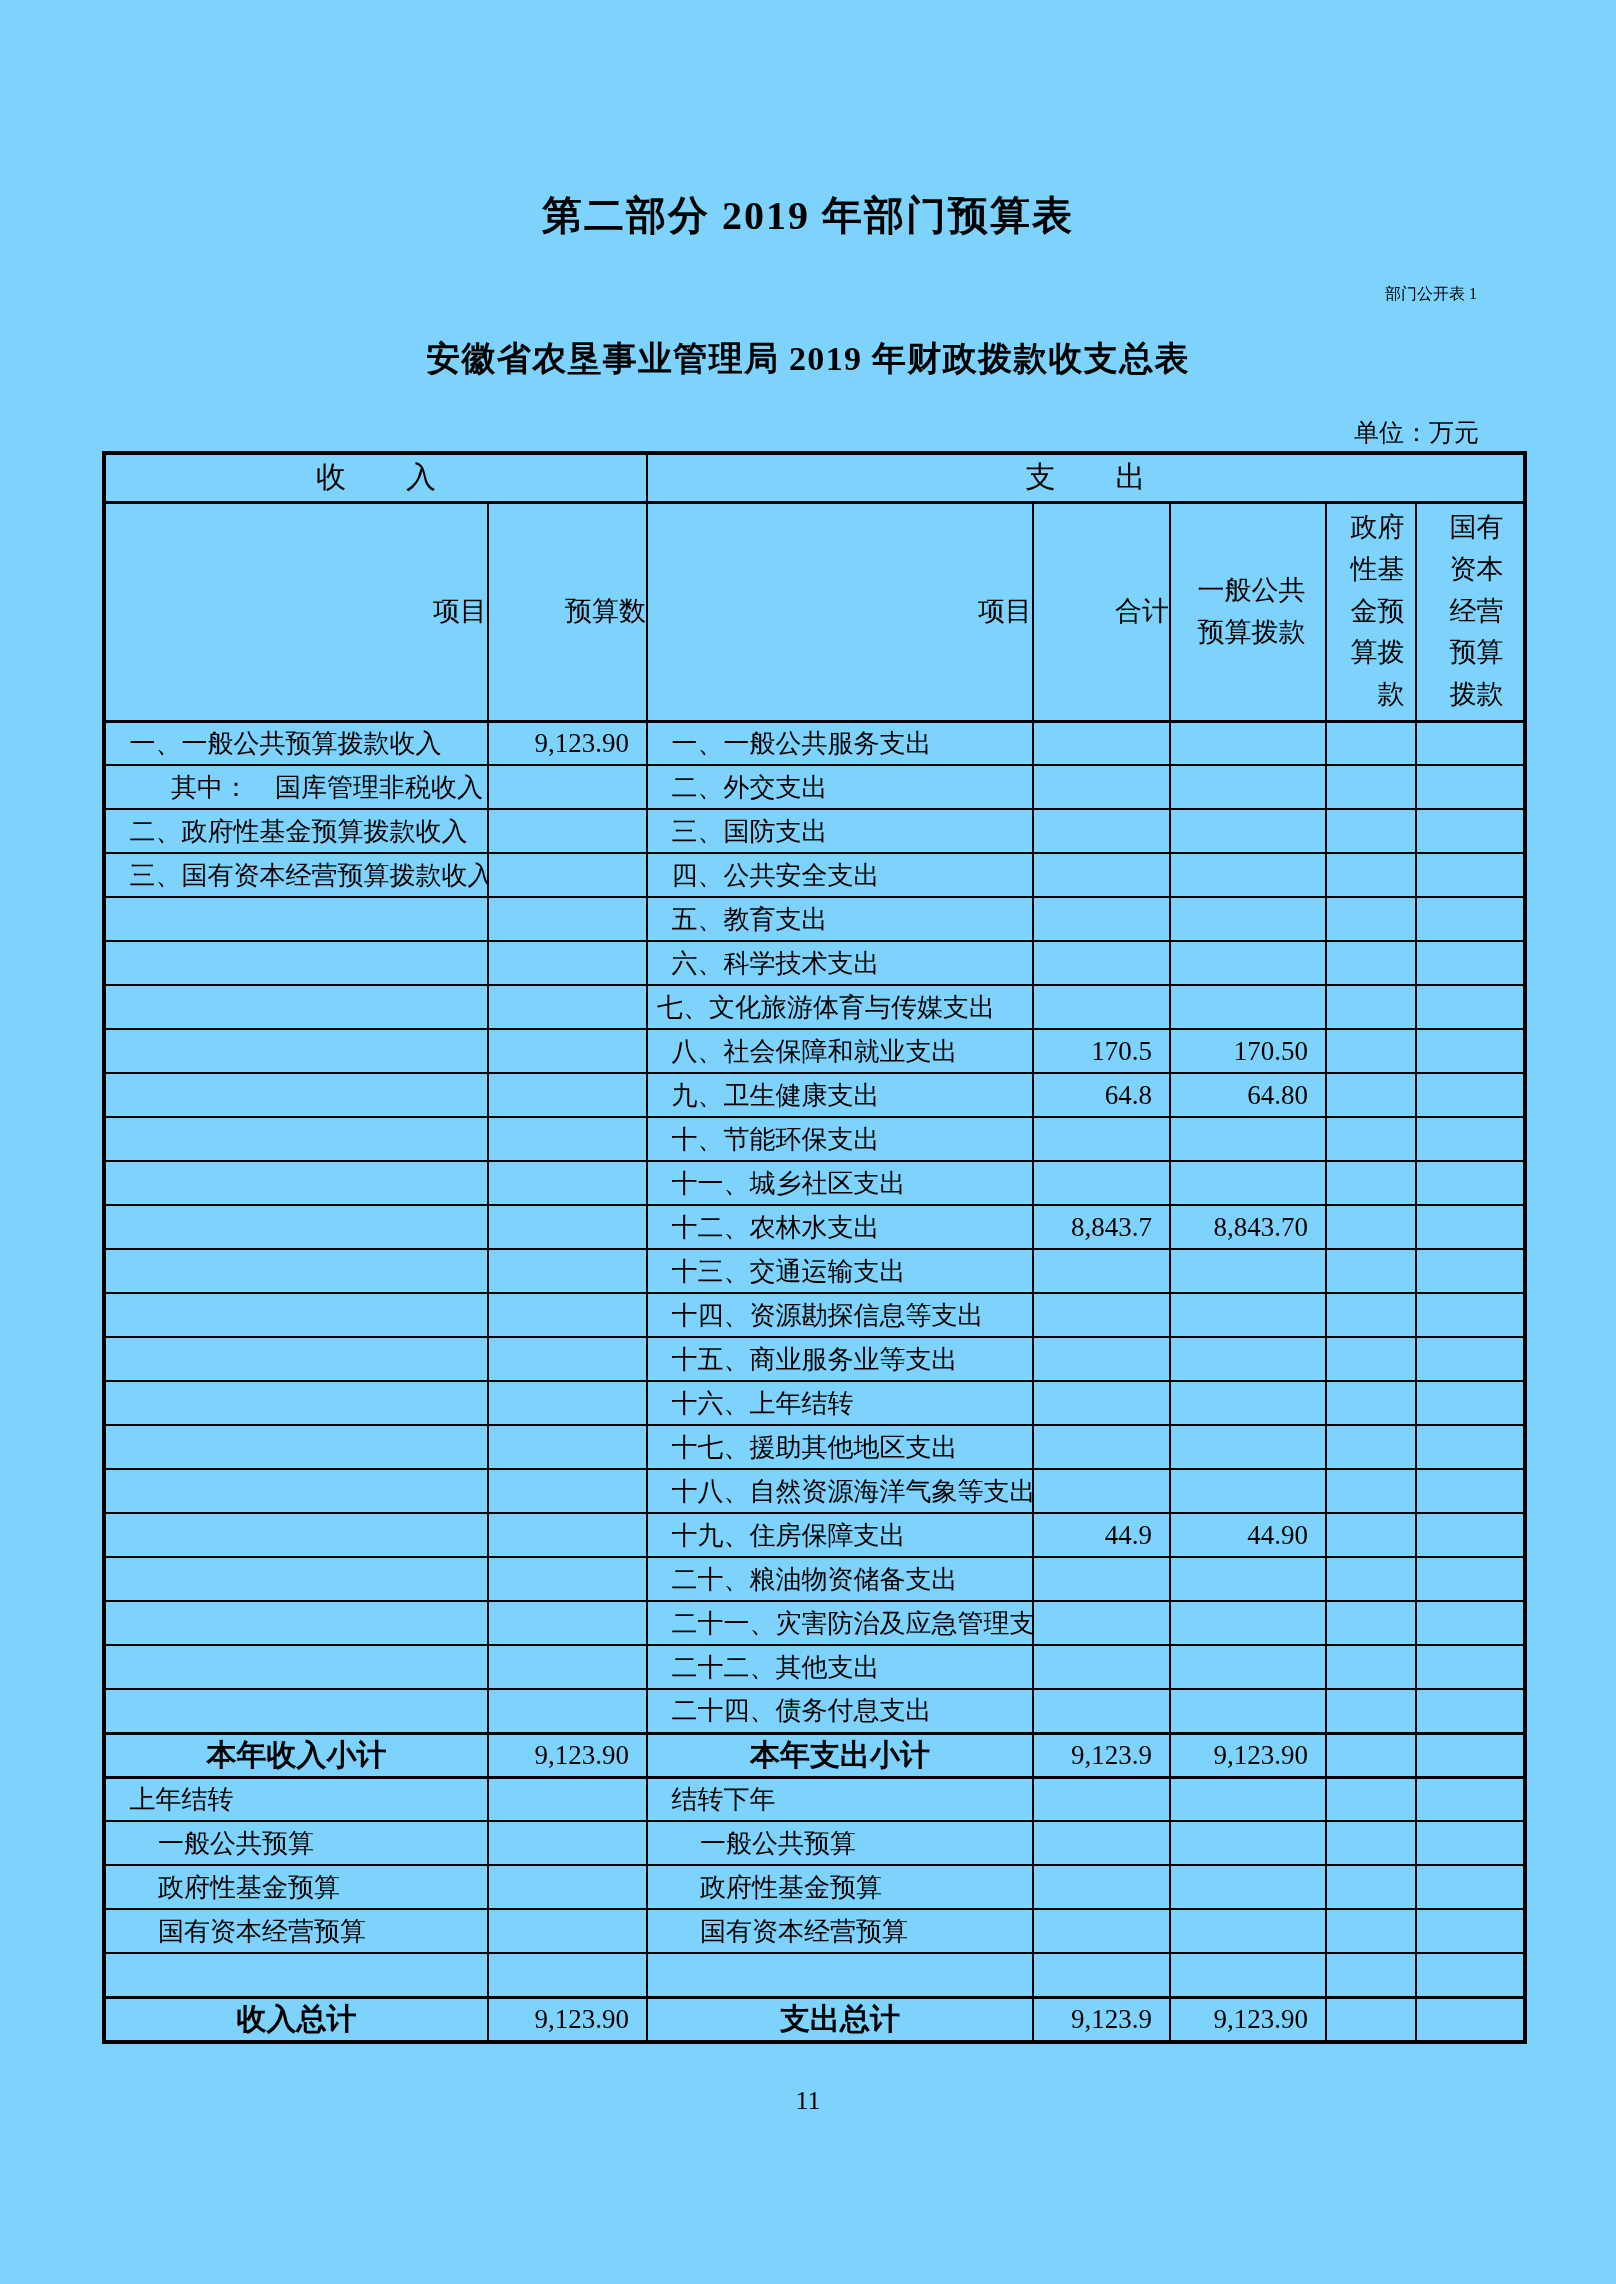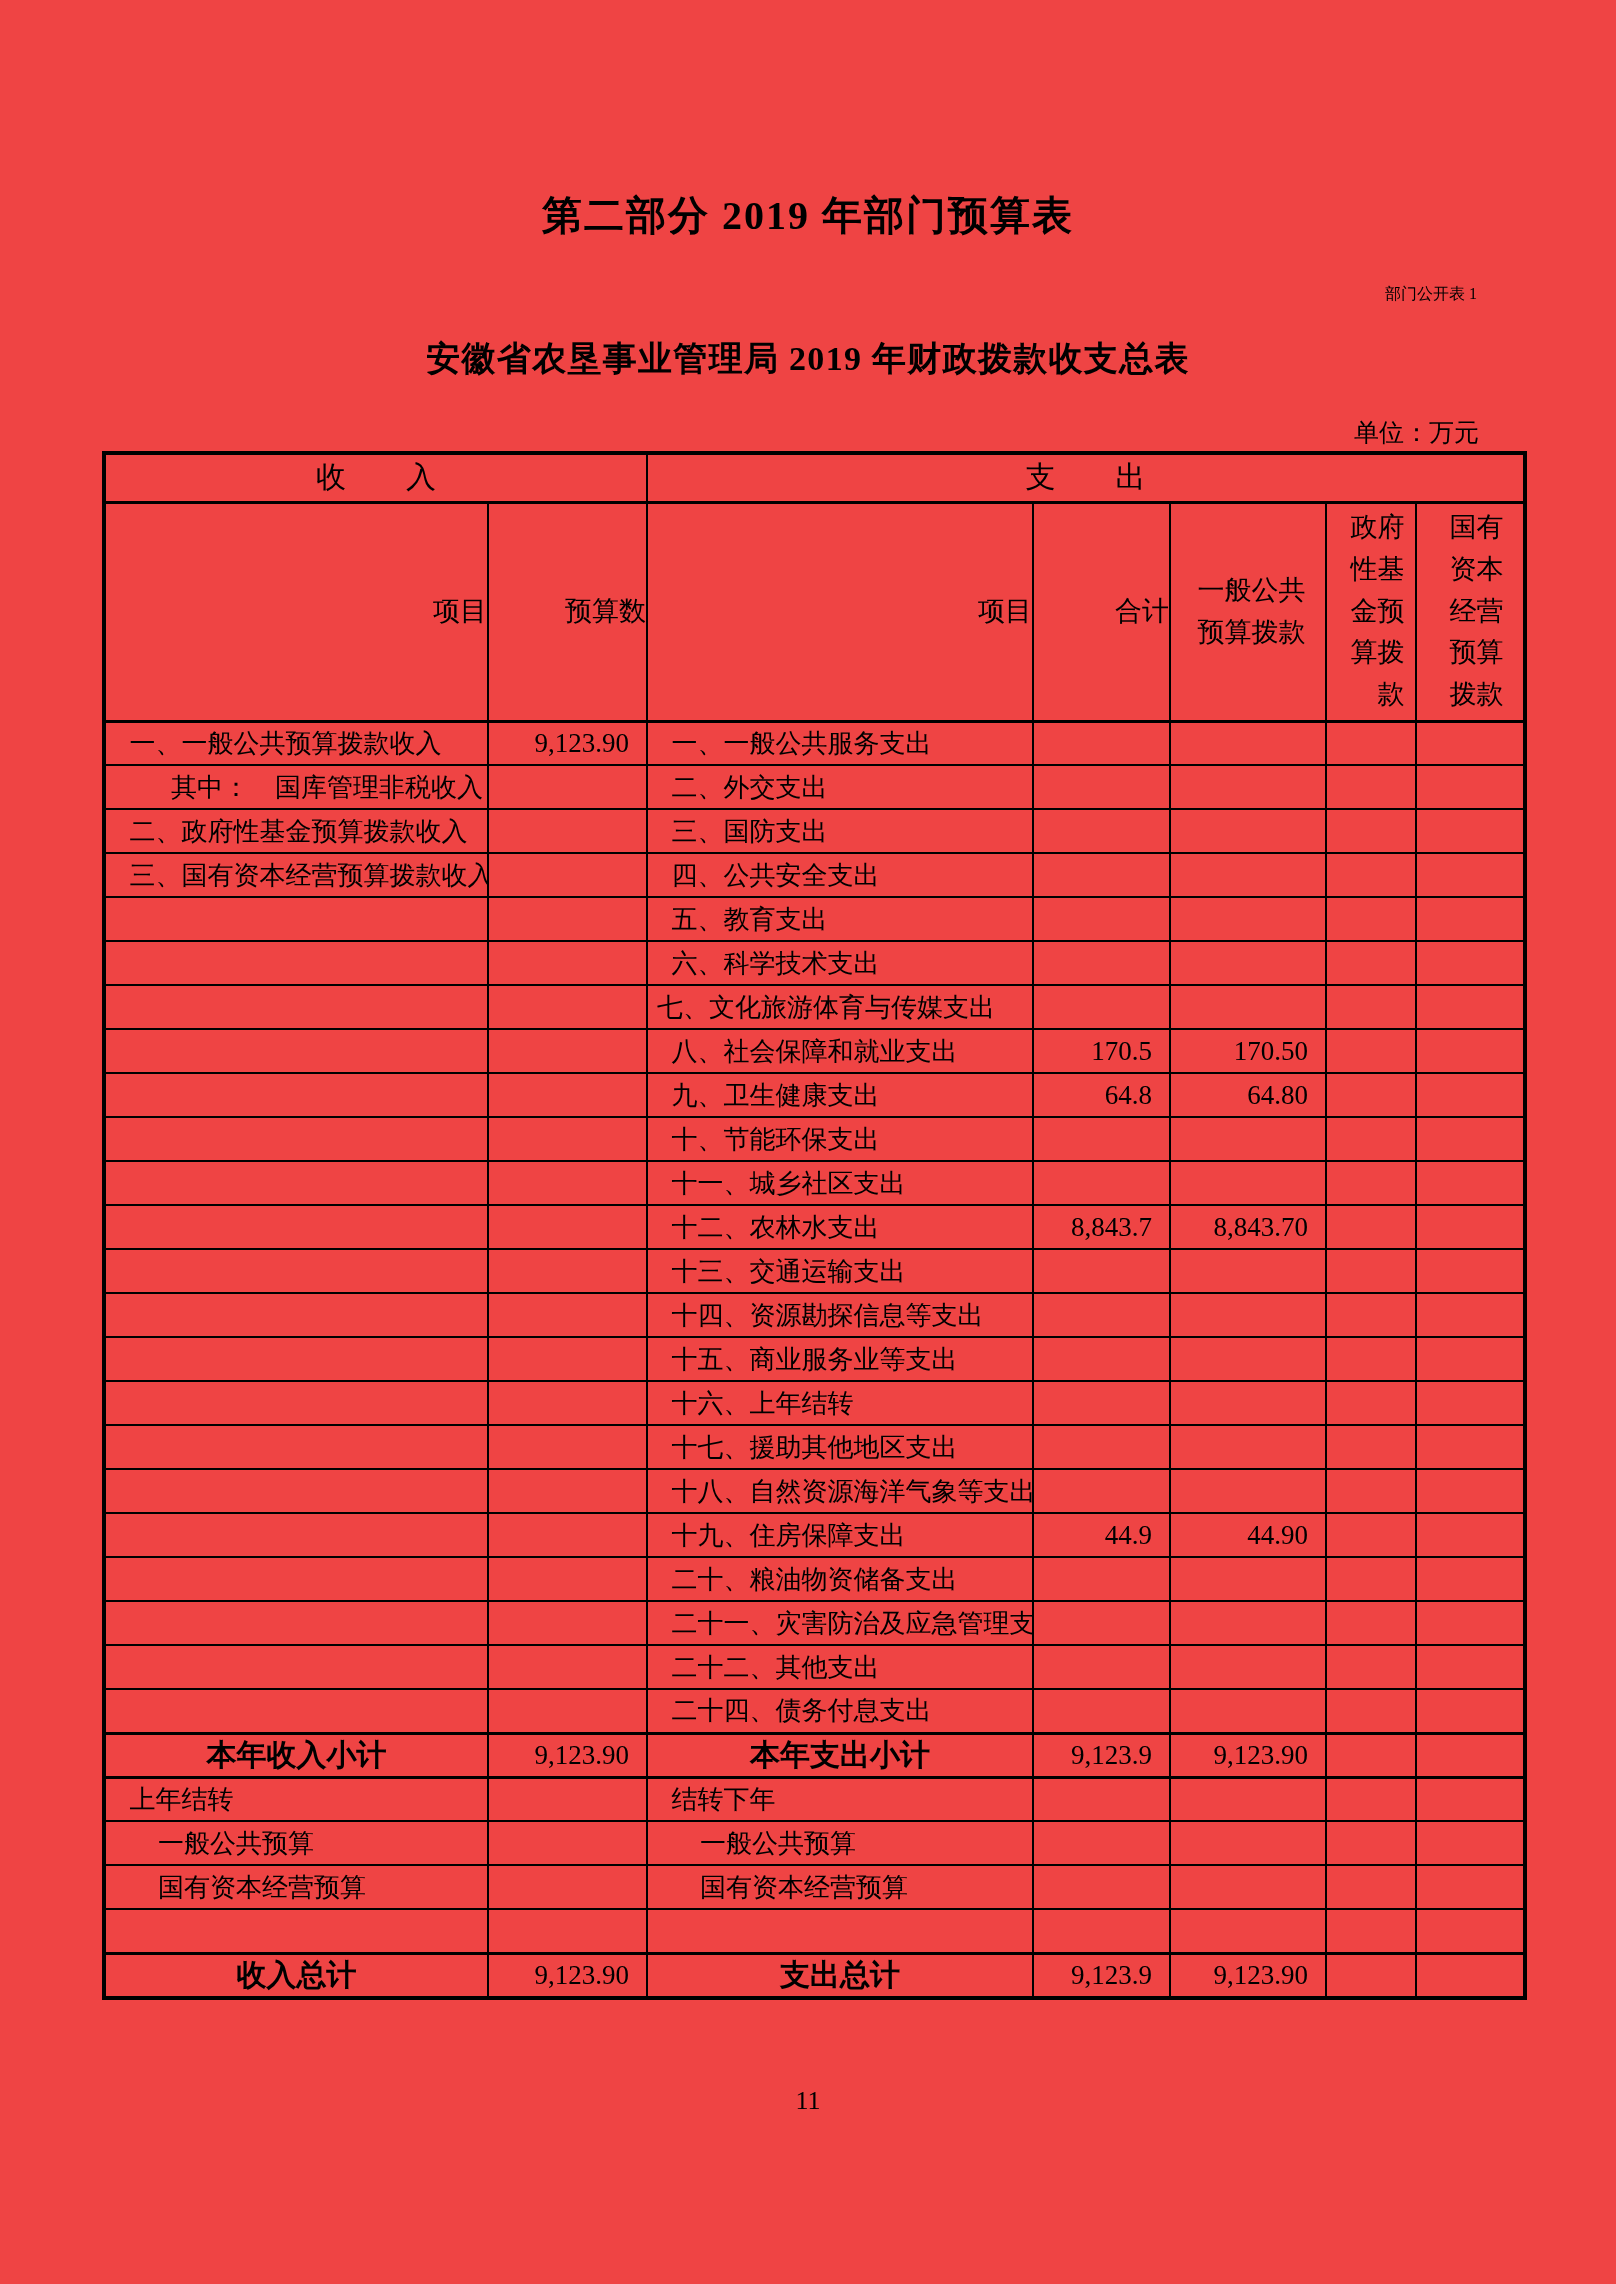--- a/index.html
+++ b/index.html
@@ -1,21 +1,21 @@
 <!DOCTYPE html>
 <html style="font-size:10.4px"><head>
 <meta charset="utf-8">
 <style>
   * { box-sizing: border-box; }
   html, body { margin: 0; padding: 0; background: #ffffff; }
   .page {
     position: relative;
     width: 1616px;
     height: 2284px;
-    background: #ef4444;
+    background: #7dd3fc;
     color: #000000;
     font-family: "Liberation Serif", "DejaVu Serif", serif;
     overflow: hidden;
   }
   .section-title {
     position: absolute;
     top: 188px; left: 0;
     width: 100%;
     text-align: center;
     font-size: 40px;
@@ -373,20 +373,29 @@
         <tr>
           <td class="item" style="padding-left: 52px;">一般公共预算</td>
           <td class="num"></td>
           <td class="item" style="padding-left: 52px;">一般公共预算</td>
           <td class="num"></td>
           <td class="num"></td>
           <td class="num"></td>
           <td class="num"></td>
         </tr>
         <tr>
+          <td class="item" style="padding-left: 52px;">政府性基金预算</td>
+          <td class="num"></td>
+          <td class="item" style="padding-left: 52px;">政府性基金预算</td>
+          <td class="num"></td>
+          <td class="num"></td>
+          <td class="num"></td>
+          <td class="num"></td>
+        </tr>
+        <tr>
           <td class="item" style="padding-left: 52px;">国有资本经营预算</td>
           <td class="num"></td>
           <td class="item" style="padding-left: 52px;">国有资本经营预算</td>
           <td class="num"></td>
           <td class="num"></td>
           <td class="num"></td>
           <td class="num"></td>
         </tr>
         <tr>
           <td class="item" style="padding-left: 23.5px;"></td>

